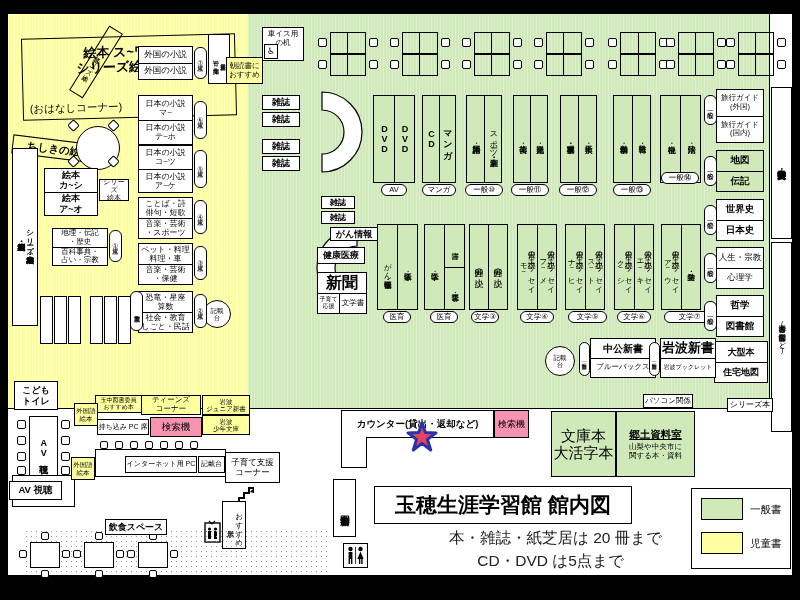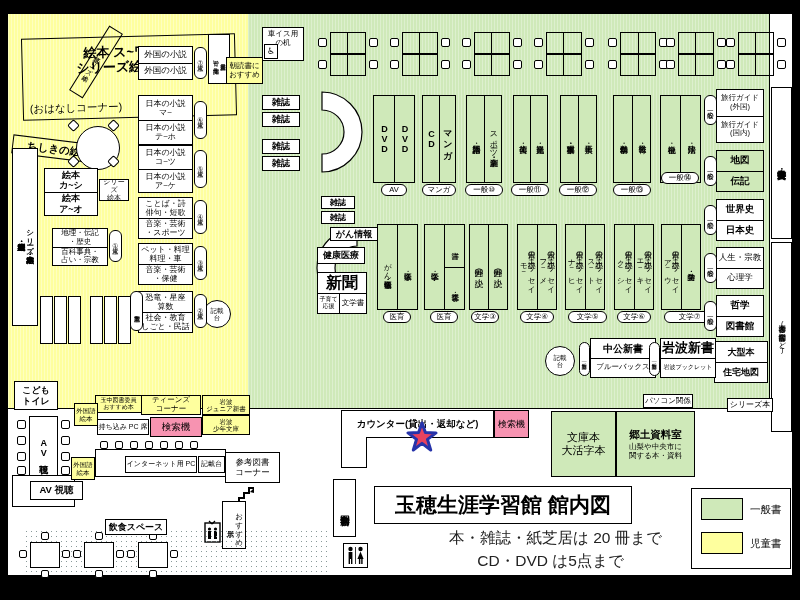--- a/index.html
+++ b/index.html
@@ -311,58 +311,58 @@
     <div class="r b" style="font-size:13px">岩波新書</div>
     <div class="r" style="font-size:6px">岩波ブックレット</div>
   </div>
 
   <div class="box" style="left:643px;top:394px;width:50px;height:14px;font-size:7.5px;z-index:4">パソコン関係</div>
   <div class="box" style="left:727px;top:398px;width:46px;height:14px;font-size:8px;z-index:4">シリーズ本</div>
 
   <div class="box v b" style="left:771px;top:87px;width:21px;height:152px;font-size:9px">文学全集・叢書</div>
   <div class="box v" style="left:771px;top:242px;width:21px;height:190px;font-size:7.5px">参考図書(図鑑・辞書など)</div>
 
-  <div class="box green" style="left:551px;top:411px;width:65px;height:66px;font-size:11px">文庫本
+  <div class="box green" style="left:551px;top:411px;width:65px;height:66px;font-size:15px">文庫本
 大活字本</div>
   <div class="box green" style="left:616px;top:411px;width:79px;height:66px;flex-direction:column;gap:3px">
-    <div class="b" style="font-size:10.5px;">郷土資料室</div>
+    <div class="b" style="font-size:10.5px;text-decoration:underline">郷土資料室</div>
     <div style="font-size:7.5px;white-space:pre-line">山梨や中央市に
 関する本・資料</div>
   </div>
 
   <div class="box" style="left:341px;top:410px;width:153px;height:28px;font-size:9.5px;font-weight:600">カウンター(貸出・返却など)</div>
   <div class="box" style="left:341px;top:437px;width:26px;height:31px;border-top:none"></div>
   <div class="box pink" style="left:494px;top:410px;width:35px;height:28px;font-size:9px">検索機</div>
   <svg class="abs" style="left:406px;top:421px;z-index:10" width="32" height="32" viewBox="0 0 32 32">
     <polygon points="16,2 19.4,11.6 30,11.9 21.5,18.4 24.7,29 16,22.4 7.3,29 10.5,18.4 2,11.9 12.6,11.6" fill="#e8425e" stroke="#2633aa" stroke-width="3" stroke-linejoin="round"></polygon>
   </svg>
 
   <div class="box v b" style="left:29px;top:416px;width:29px;height:64px;font-size:9px">AV視聴</div>
   <div class="box" style="left:12px;top:475px;width:63px;height:32px"></div>
-  <div class="box b" style="left:30px;top:481px;width:53px;height:19px;font-size:9.5px;z-index:4">AV 視聴</div>
+  <div class="box b" style="left:9px;top:481px;width:53px;height:19px;font-size:9.5px;z-index:4">AV 視聴</div>
 
   <div class="box yellow" style="left:95px;top:395px;width:47px;height:18px;font-size:6px">玉中図書委員
 おすすめ本</div>
   <div class="box yellow" style="left:74px;top:403px;width:24px;height:23px;font-size:6.5px">外国語
 絵本</div>
   <div class="box yellow" style="left:141px;top:395px;width:60px;height:20px;font-size:7.5px">ティーンズ
 コーナー</div>
   <div class="box yellow" style="left:202px;top:395px;width:48px;height:20px;font-size:6.5px">岩波
 ジュニア新書</div>
   <div class="box" style="left:97px;top:419px;width:52px;height:16px;font-size:7px">持ち込み PC 席</div>
   <div class="box pink" style="left:150px;top:417px;width:52px;height:20px;font-size:9.5px">検索機</div>
   <div class="box yellow" style="left:202px;top:415px;width:48px;height:20px;font-size:6.5px">岩波
 少年文庫</div>
 
   <div class="box" style="left:95px;top:449px;width:131px;height:28px"></div>
   <div class="box" style="left:125px;top:456px;width:72px;height:17px;font-size:7px;z-index:4">インターネット用 PC</div>
   <div class="box" style="left:198px;top:456px;width:27px;height:17px;font-size:7px;z-index:4">記載台</div>
   <div class="box yellow" style="left:71px;top:457px;width:24px;height:23px;font-size:6.5px">外国語
 絵本</div>
-  <div class="box" style="left:225px;top:452px;width:55px;height:31px;font-size:8.5px">参考図書
+  <div class="box" style="left:225px;top:452px;width:55px;height:31px;font-size:8.5px">子育て支援
 コーナー</div>
 
   <svg class="abs" style="left:231px;top:485px" width="26" height="20" viewBox="0 0 26 20">
     <path d="M3,18 L8,18 L8,13 L13,13 L13,8 L18,8 L18,3 L23,3" fill="none" stroke="#000" stroke-width="2"></path>
     <path d="M19,7 L23,3 L23,8" fill="#000"></path>
   </svg>
 
   <div class="box v" style="left:222px;top:501px;width:24px;height:48px;font-size:7.5px">おすすめ
 展示</div>
   <svg class="abs" style="left:204px;top:519px" width="17" height="24" viewBox="0 0 17 24">

